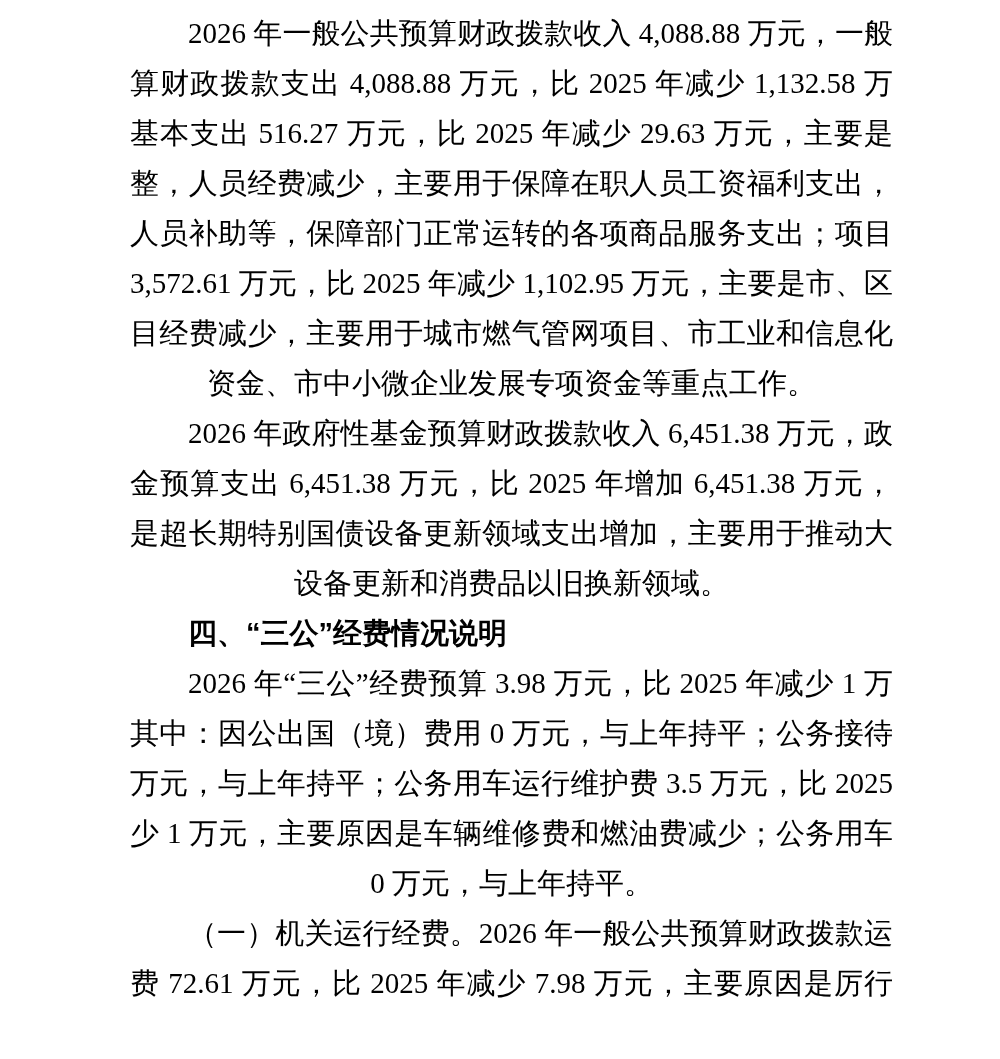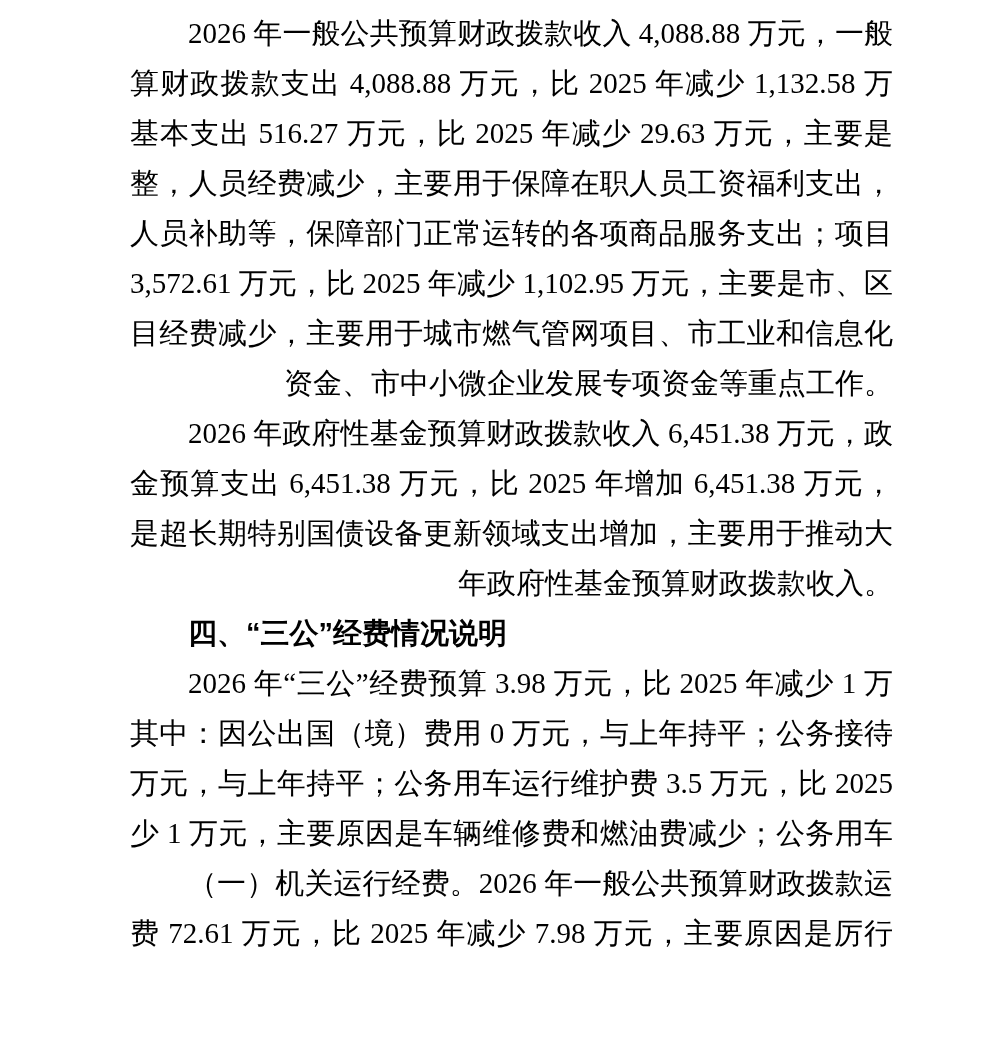--- a/index.html
+++ b/index.html
@@ -22,21 +22,21 @@
   .block {
     margin: 0;
     padding: 0;
   }
   .line {
     height: 50px;
     line-height: 50px;
     font-size: 29px;
     color: #000000;
     font-family: "Liberation Serif", "DejaVu Serif", serif;
-    text-align: right;
+    text-align: center;
     overflow: hidden;
   }
   .line.justify {
     text-align: justify;
     text-align-last: justify;
   }
   .line.indent {
     text-indent: 58px;
   }
   .block.heading .line {
@@ -58,29 +58,30 @@
         <div class="line justify">整，人员经费减少，主要用于保障在职人员工资福利支出，退休</div>
         <div class="line justify">人员补助等，保障部门正常运转的各项商品服务支出；项目支出</div>
         <div class="line justify">3,572.61 万元，比 2025 年减少 1,102.95 万元，主要是市、区两级项</div>
         <div class="line justify">目经费减少，主要用于城市燃气管网项目、市工业和信息化专项</div>
         <div class="line">资金、市中小微企业发展专项资金等重点工作。</div>
       </div>
       <div class="block paragraph">
         <div class="line indent justify">2026 年政府性基金预算财政拨款收入 6,451.38 万元，政府性基</div>
         <div class="line justify">金预算支出 6,451.38 万元，比 2025 年增加 6,451.38 万元，主要原因</div>
         <div class="line justify">是超长期特别国债设备更新领域支出增加，主要用于推动大规模</div>
-        <div class="line">年政府性基金预算财政拨款收入。</div>
+        <div class="line">设备更新和消费品以旧换新领域。</div>
       </div>
       <div class="block heading">
         <div class="line indent">四、“三公”经费情况说明</div>
       </div>
       <div class="block paragraph">
         <div class="line indent justify">2026 年“三公”经费预算 3.98 万元，比 2025 年减少 1 万元。</div>
         <div class="line justify">其中：因公出国（境）费用 0 万元，与上年持平；公务接待费 0.48</div>
         <div class="line justify">万元，与上年持平；公务用车运行维护费 3.5 万元，比 2025 年减</div>
         <div class="line justify">少 1 万元，主要原因是车辆维修费和燃油费减少；公务用车购置费</div>
+        <div class="line">0 万元，与上年持平。</div>
       </div>
       <div class="block paragraph">
         <div class="line indent justify">（一）机关运行经费。2026 年一般公共预算财政拨款运行经</div>
         <div class="line justify">费 72.61 万元，比 2025 年减少 7.98 万元，主要原因是厉行节约，</div>
       </div>
     </div>
 </div>
 
 </body></html>

